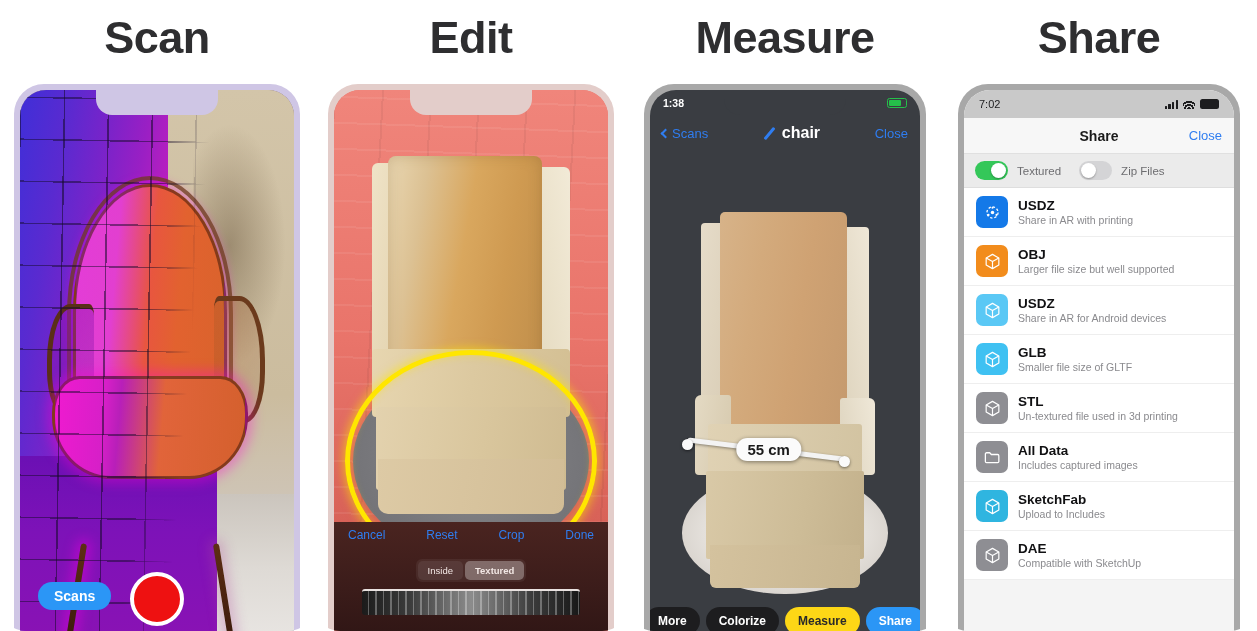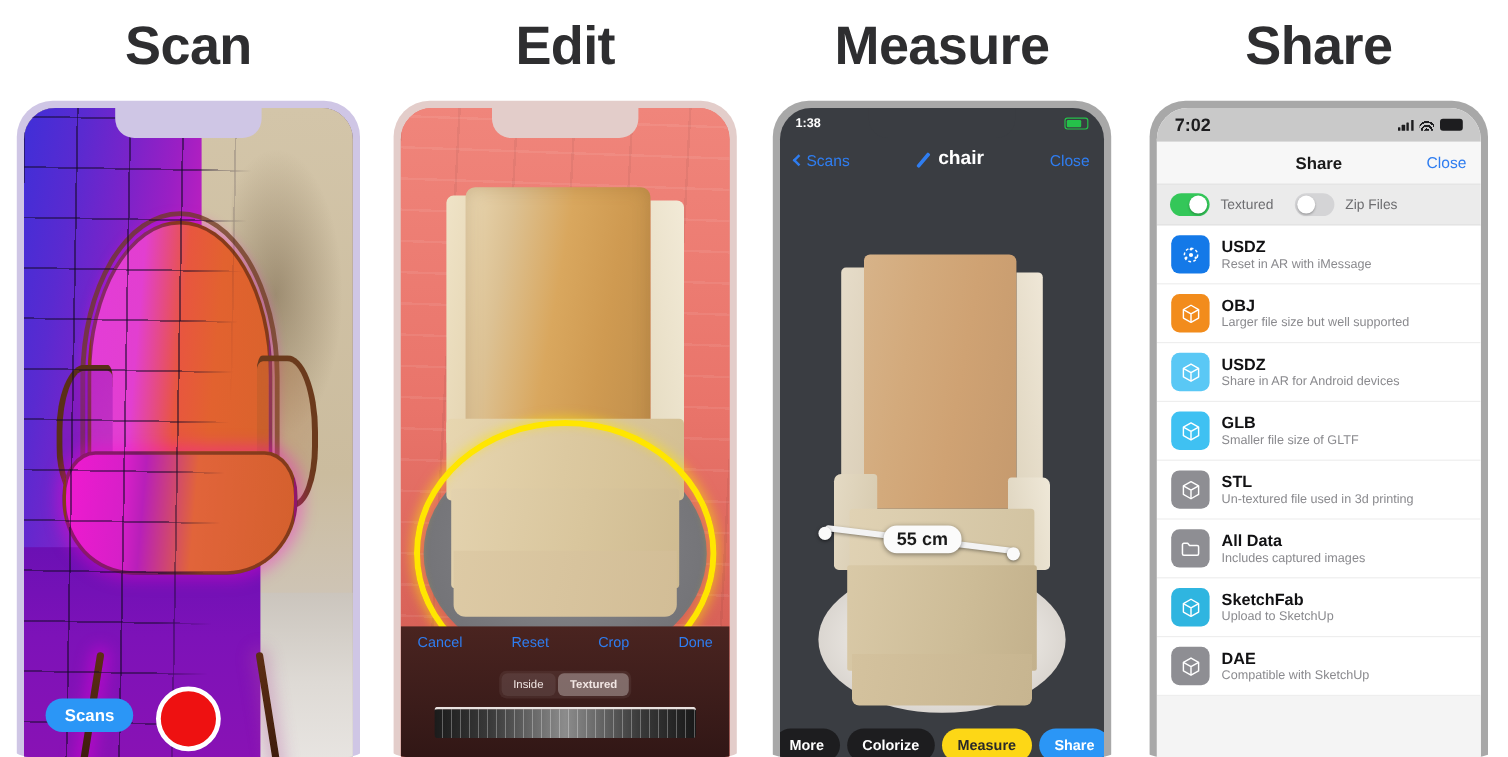--- a/index.html
+++ b/index.html
@@ -418,21 +418,21 @@
 
   
   .share-screen { background: #ffffff; }
   .sh-status {
     position: absolute; top: 0; left: 0; right: 0; height: 28px;
     display: flex; align-items: center; justify-content: space-between;
     padding: 0 15px;
     background: #c9c9c9;
     z-index: 7;
   }
-  .sh-status .time { font-size: 15px; font-weight: 700; color: #1d1d1f; text-align: center; }
+  .sh-status .time { font-size: 11px; font-weight: 400; color: #1d1d1f; text-align: center; }
   .sh-icons { display: flex; align-items: center; gap: 5px; }
   .sig { display: flex; align-items: flex-end; gap: 1.2px; height: 9px; }
   .sig i { width: 2.4px; background: #1d1d1f; border-radius: .5px; display:block; }
   .sig i:nth-child(1){ height: 3px; }
   .sig i:nth-child(2){ height: 5px; }
   .sig i:nth-child(3){ height: 7px; }
   .sig i:nth-child(4){ height: 9px; }
   .wifi {
     width: 12px; height: 9px;
     background: radial-gradient(circle at 50% 100%, #1d1d1f 0 2px, rgba(0,0,0,0) 2px),
@@ -664,21 +664,21 @@
                 <svg viewBox="0 0 24 24" fill="none" stroke="#fff" stroke-width="1.6">
                     <circle cx="12" cy="12" r="7" stroke-dasharray="3 2.4"></circle>
                     <circle cx="12" cy="12" r="2.2" fill="#fff" stroke="none"></circle>
                     <circle cx="12" cy="6" r="1.3" fill="#fff" stroke="none"></circle>
                     <circle cx="17" cy="15" r="1.3" fill="#fff" stroke="none"></circle>
                     <circle cx="7" cy="15" r="1.3" fill="#fff" stroke="none"></circle>
                   </svg>
               </div>
               <div class="sh-txt">
                 <span class="sh-name">USDZ</span>
-                <span class="sh-desc">Reset in AR with iMessage</span>
+                <span class="sh-desc">Share in AR with printing</span>
               </div>
             </div>
 
             <div class="sh-item">
               <div class="sh-ico" style="background:#f28c1c">
                 <svg viewBox="0 0 24 24" fill="none" stroke="#fff" stroke-width="1.5" stroke-linejoin="round">
                     <path d="M12 3l8 4.5v9L12 21l-8-4.5v-9z"></path>
                     <path d="M12 12l8-4.5M12 12v9M12 12L4 7.5"></path>
                   </svg>
               </div>
@@ -741,21 +741,21 @@
 
             <div class="sh-item">
               <div class="sh-ico" style="background:#2fb5e0">
                 <svg viewBox="0 0 24 24" fill="none" stroke="#fff" stroke-width="1.5" stroke-linejoin="round">
                     <path d="M12 3l8 4.5v9L12 21l-8-4.5v-9z"></path>
                     <path d="M12 12l8-4.5M12 12v9M12 12L4 7.5"></path>
                   </svg>
               </div>
               <div class="sh-txt">
                 <span class="sh-name">SketchFab</span>
-                <span class="sh-desc">Upload to SketchUp</span>
+                <span class="sh-desc">Upload to Includes</span>
               </div>
             </div>
 
             <div class="sh-item">
               <div class="sh-ico" style="background:#8e8e93">
                 <svg viewBox="0 0 24 24" fill="none" stroke="#fff" stroke-width="1.5" stroke-linejoin="round">
                     <path d="M12 3l8 4.5v9L12 21l-8-4.5v-9z"></path>
                     <path d="M12 12l8-4.5M12 12v9M12 12L4 7.5"></path>
                   </svg>
               </div>

